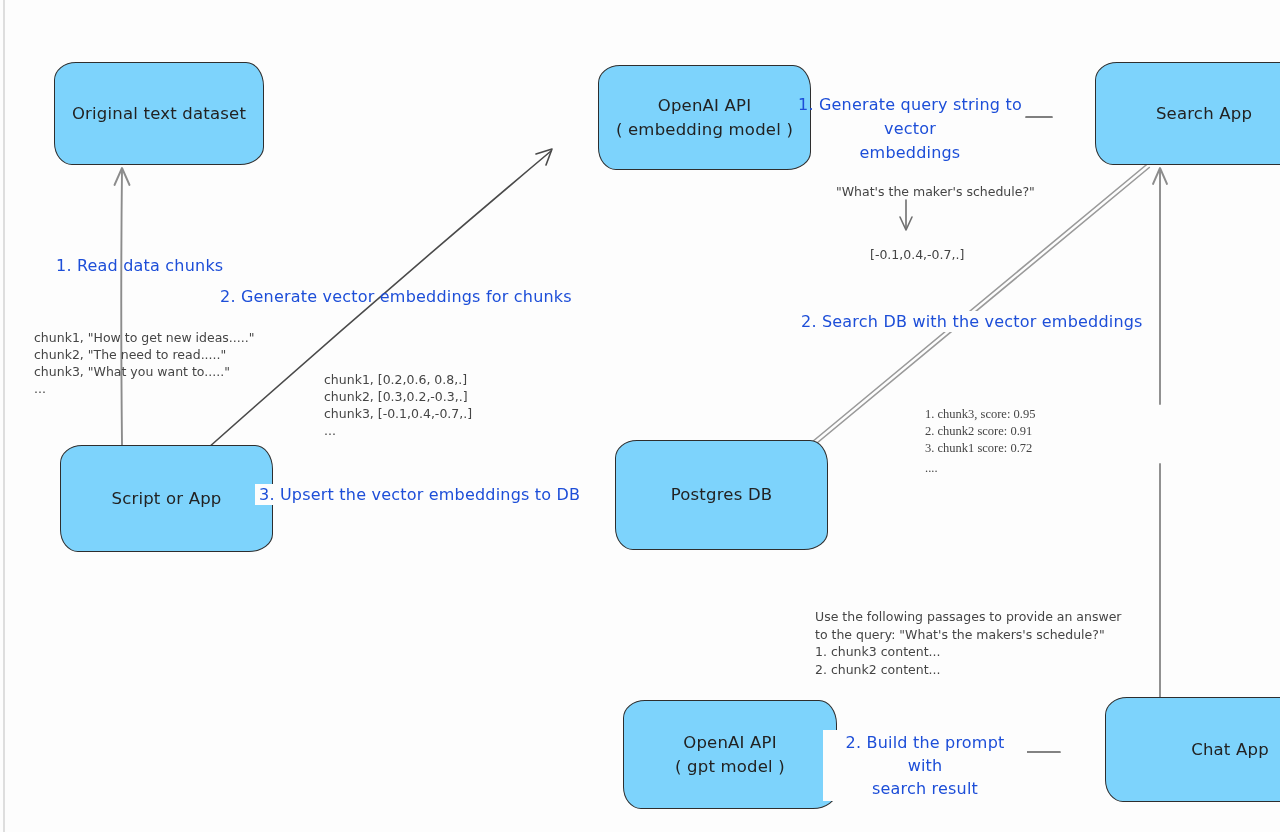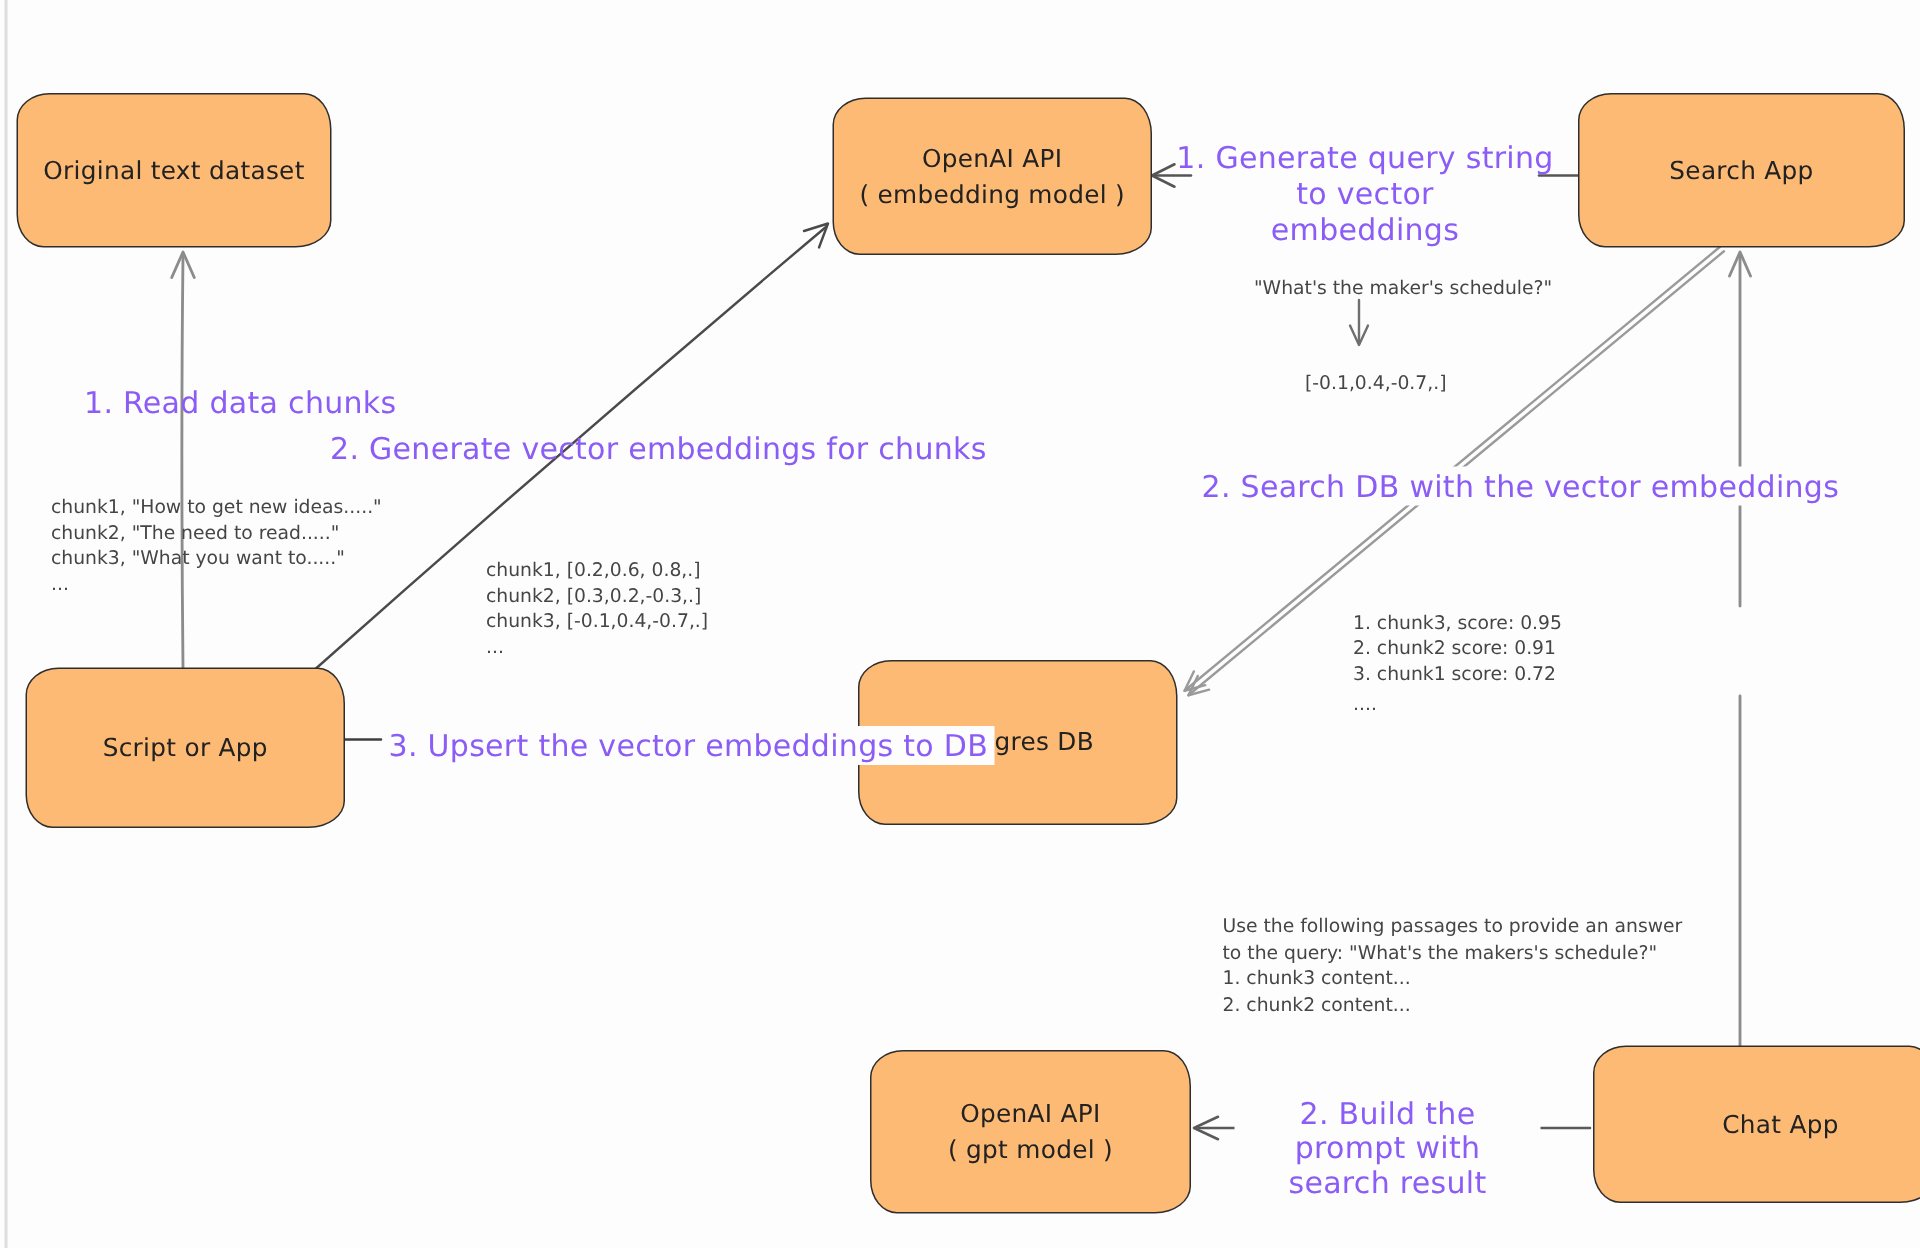--- a/index.html
+++ b/index.html
@@ -1,24 +1,24 @@
 <!DOCTYPE html>
 <html><head>
 <meta charset="utf-8">
 <style>
   html,body{margin:0;padding:0;background:#fdfdfd;}
   #canvas{position:relative;width:1280px;height:832px;background:#fdfdfd;overflow:hidden;
           font-family:"DejaVu Sans","Liberation Sans",sans-serif;color:#222;}
   #edge-left{position:absolute;left:3px;top:0;width:2px;height:832px;background:#dedede;}
   svg.arrows{position:absolute;left:0;top:0;z-index:1;}
-  .node{position:absolute;z-index:2;background:#fdba74;border:1.6px solid #2e2e2e;
+  .node{position:absolute;z-index:2;background:#7dd3fc;border:1.6px solid #2e2e2e;
         border-radius:22px 18px 24px 18px / 18px 24px 18px 22px;
-        display:flex;align-items:center;justify-content:center;text-align:center;}
+        display:flex;align-items:center;justify-content:center;text-align:center;margin-left:43px;}
   .node-label{font-size:16.5px;line-height:24px;letter-spacing:.2px;}
-  .edge-label{position:absolute;z-index:2;font-size:20px;color:#8b5cf6;letter-spacing:.2px;white-space:nowrap;}
+  .edge-label{position:absolute;z-index:2;font-size:16px;color:#1d4ed8;letter-spacing:.2px;white-space:nowrap;}
   .edge-label.masked{background:#fdfdfd;padding:1px 4px;}
   .edge-label.center{text-align:center;white-space:normal;line-height:24px;}
   .annotation{position:absolute;z-index:2;font-size:12.5px;color:#454545;line-height:17px;white-space:nowrap;}
   .annotation div{white-space:nowrap;}
 </style>
 </head>
 <body>
 
 <div id="canvas">
   <div id="edge-left"></div>
@@ -138,21 +138,21 @@
     <div>chunk1, [0.2,0.6, 0.8,.]</div>
     <div>chunk2, [0.3,0.2,-0.3,.]</div>
     <div>chunk3, [-0.1,0.4,-0.7,.]</div>
     <div>...</div>
   </div>
 
   <div class="annotation" style="left:836px;top:183px;">"What's the maker's schedule?"</div>
 
   <div class="annotation" style="left:870px;top:246px;">[-0.1,0.4,-0.7,.]</div>
 
-  <div class="annotation" style="left:902px;top:406px;">
+  <div class="annotation" style="left:925px;top:406px;font-family:Liberation Serif, serif;">
     <div>1. chunk3, score: 0.95</div>
     <div>2. chunk2 score: 0.91</div>
     <div>3. chunk1 score: 0.72</div>
     <div style="margin-top:3px;">....</div>
   </div>
 
   <div class="annotation" style="left:815px;top:608px;line-height:17.5px;">
     <div>Use the following passages to provide an answer</div>
     <div>to the query: "What's the makers's schedule?"</div>
     <div>1. chunk3 content...</div>

